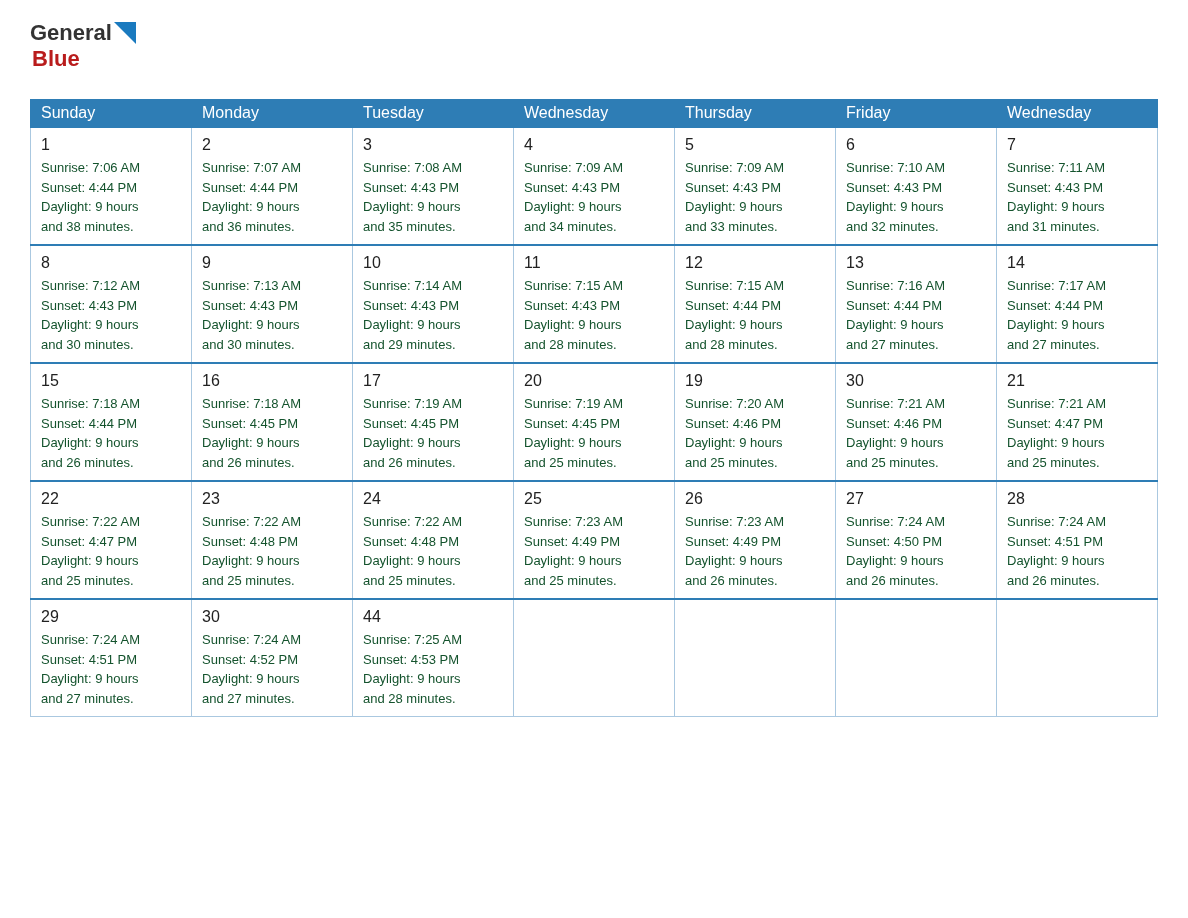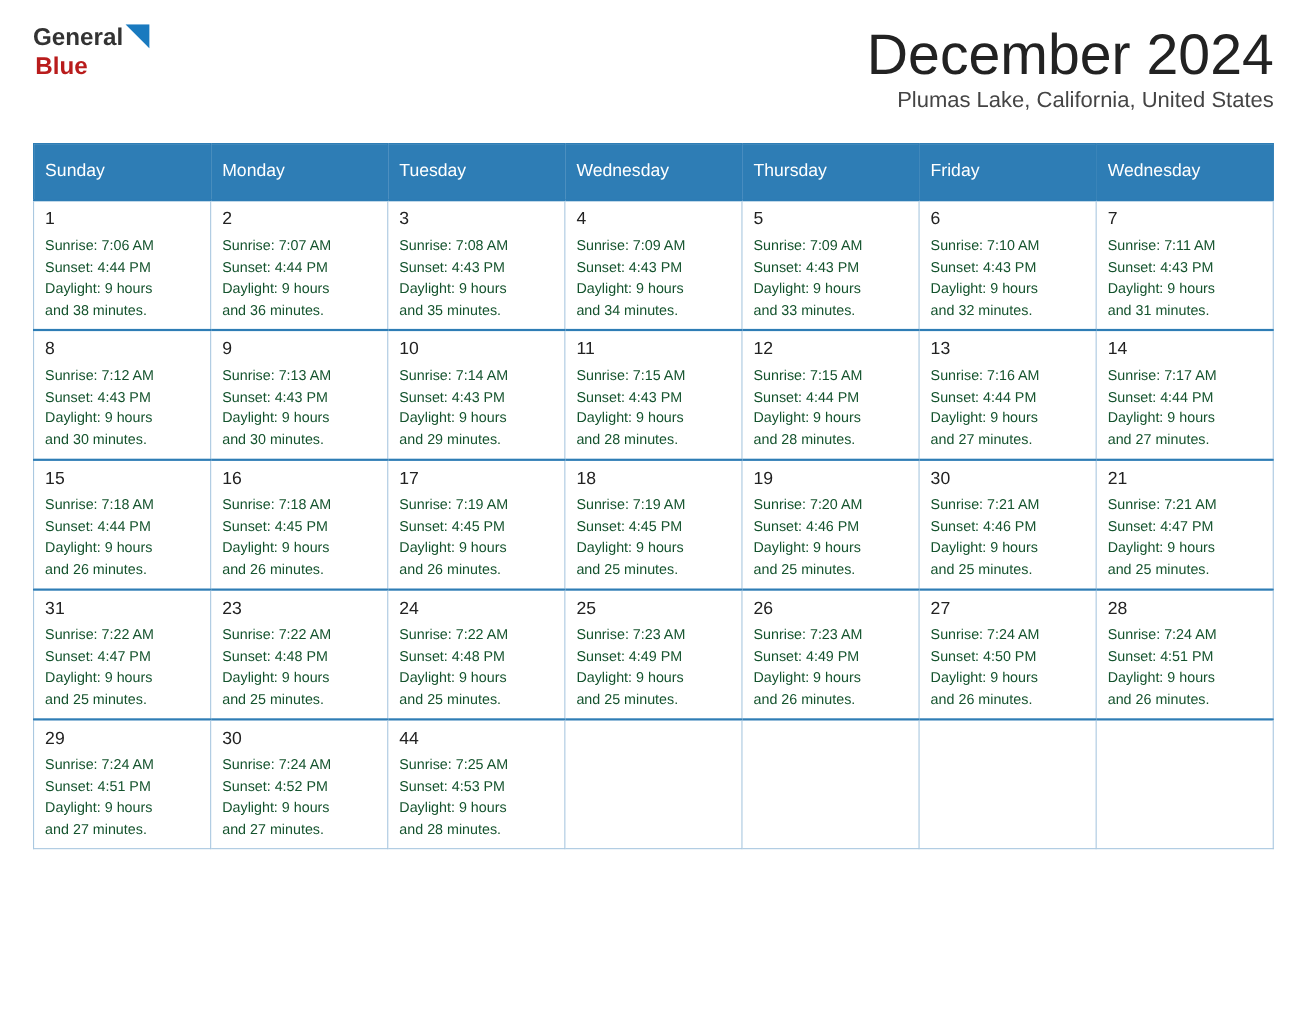--- a/index.html
+++ b/index.html
@@ -51,21 +51,21 @@
     .calendar-table {
       width: 100%;
       border-collapse: collapse;
       margin-top: 10px;
     }
     .calendar-table th {
       background-color: #2e7db5;
       color: #fff;
       font-size: 16px;
       font-weight: normal;
-      padding: 16px 10px;
+      padding: 4px 10px;
       text-align: left;
       border: 1px solid #2e7db5;
     }
     .calendar-table td {
       vertical-align: top;
       padding: 8px 10px;
       border: 1px solid #aac8e0;
       width: 14.28%;
       background: #fff;
       font-size: 13px;
@@ -100,24 +100,20 @@
   <div class="logo-wrapper">
     <div class="logo-line1">
       <span class="logo-text-general">General</span>
       <div style="display:inline-block; margin-left:2px; position:relative; top:2px;">
         <svg width="22" height="22" viewBox="0 0 22 22">
           <polygon points="0,0 22,0 22,22" fill="#1a7abf"></polygon>
         </svg>
       </div>
     </div>
     <div class="logo-line2">Blue</div>
-  </div>
-  <div class="title-block">
-    <div class="month-title">December 2024</div>
-    <div class="location-subtitle">Plumas Lake, California, United States</div>
   </div>
 </div>
 
 <table class="calendar-table">
   <thead>
     <tr>
       <th>Sunday</th>
       <th>Monday</th>
       <th>Tuesday</th>
       <th>Wednesday</th>
@@ -262,21 +258,21 @@
       </td>
         <td>
         <span class="day-number">17</span>
         <div class="day-info">
           Sunrise: 7:19 AM<br>
           Sunset: 4:45 PM<br>
           Daylight: 9 hours<br>and 26 minutes.
         </div>
       </td>
         <td>
-        <span class="day-number">18</span>
+        <span class="day-number">20</span>
         <div class="day-info">
           Sunrise: 7:19 AM<br>
           Sunset: 4:45 PM<br>
           Daylight: 9 hours<br>and 25 minutes.
         </div>
       </td>
         <td>
         <span class="day-number">19</span>
         <div class="day-info">
           Sunrise: 7:20 AM<br>
@@ -296,21 +292,21 @@
         <span class="day-number">21</span>
         <div class="day-info">
           Sunrise: 7:21 AM<br>
           Sunset: 4:47 PM<br>
           Daylight: 9 hours<br>and 25 minutes.
         </div>
       </td>
       </tr>
       <tr>
         <td>
-        <span class="day-number">31</span>
+        <span class="day-number">22</span>
         <div class="day-info">
           Sunrise: 7:22 AM<br>
           Sunset: 4:47 PM<br>
           Daylight: 9 hours<br>and 25 minutes.
         </div>
       </td>
         <td>
         <span class="day-number">23</span>
         <div class="day-info">
           Sunrise: 7:22 AM<br>

